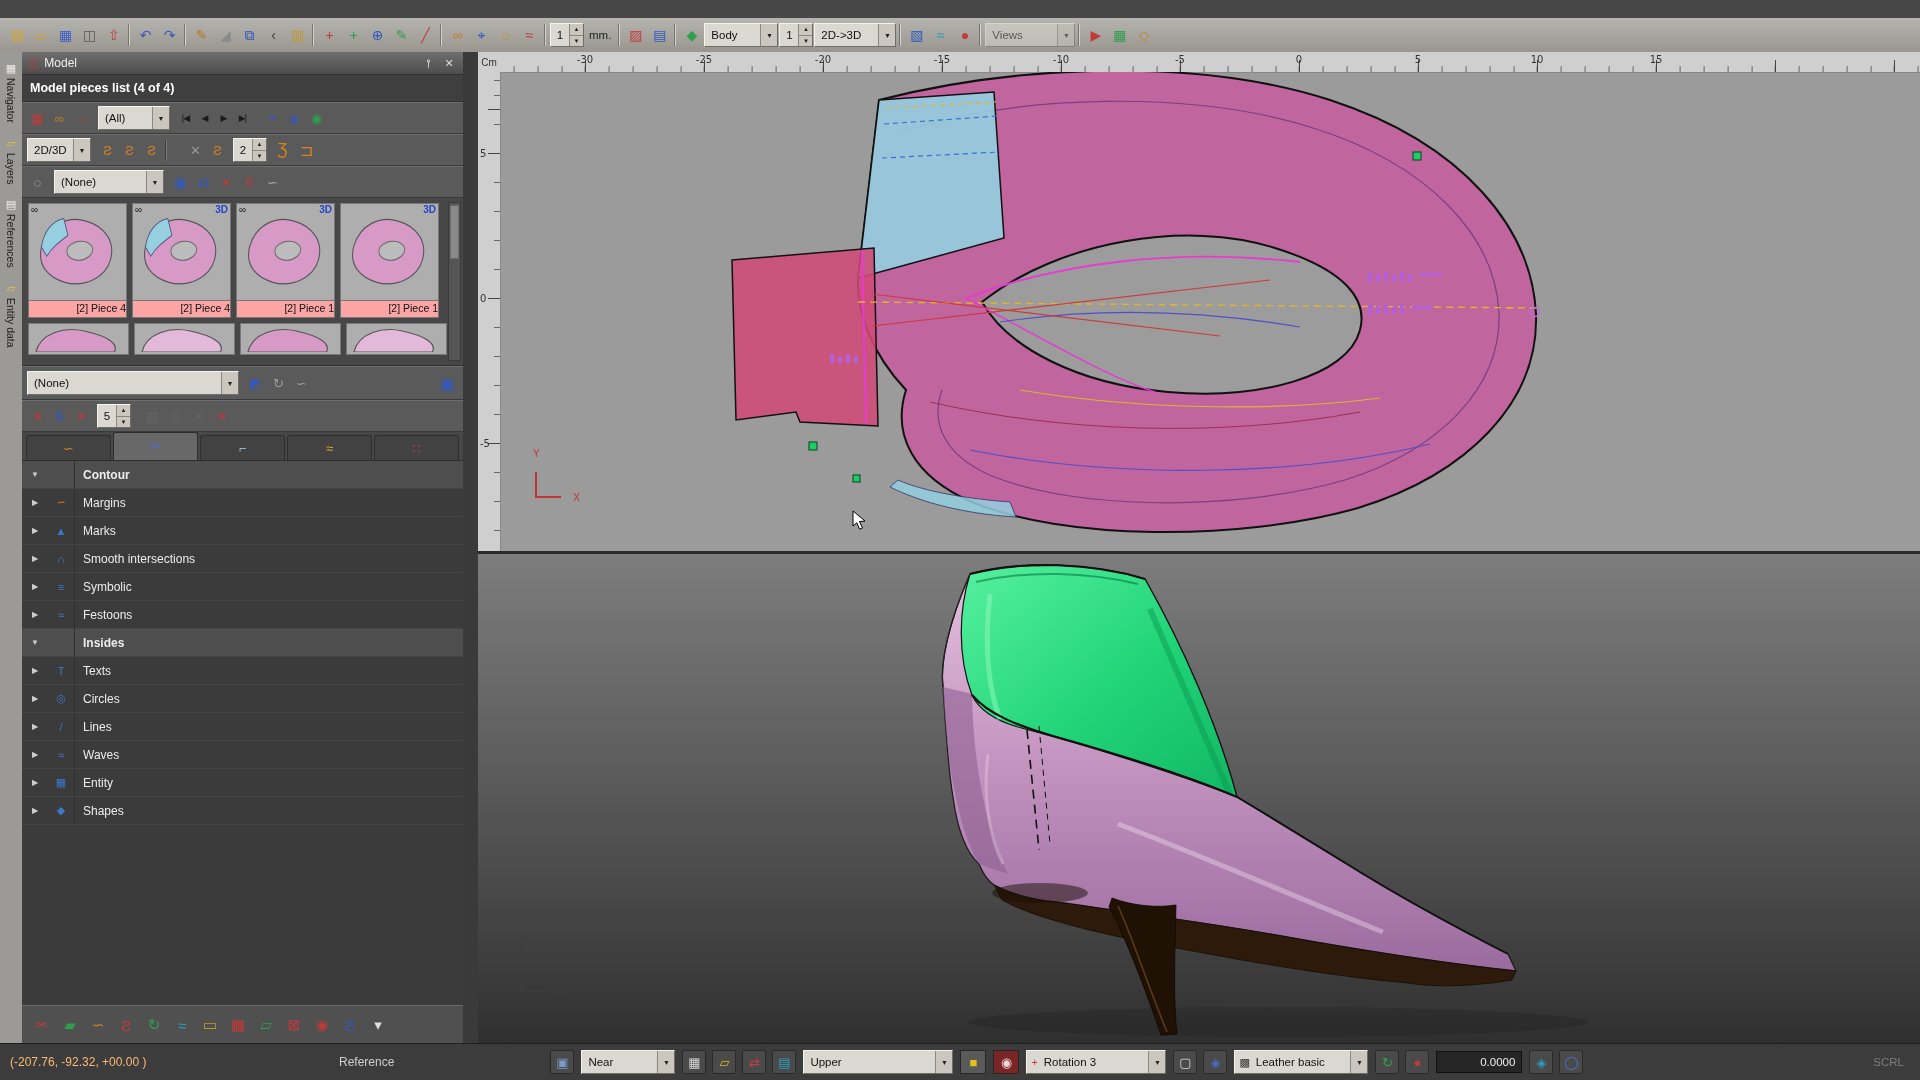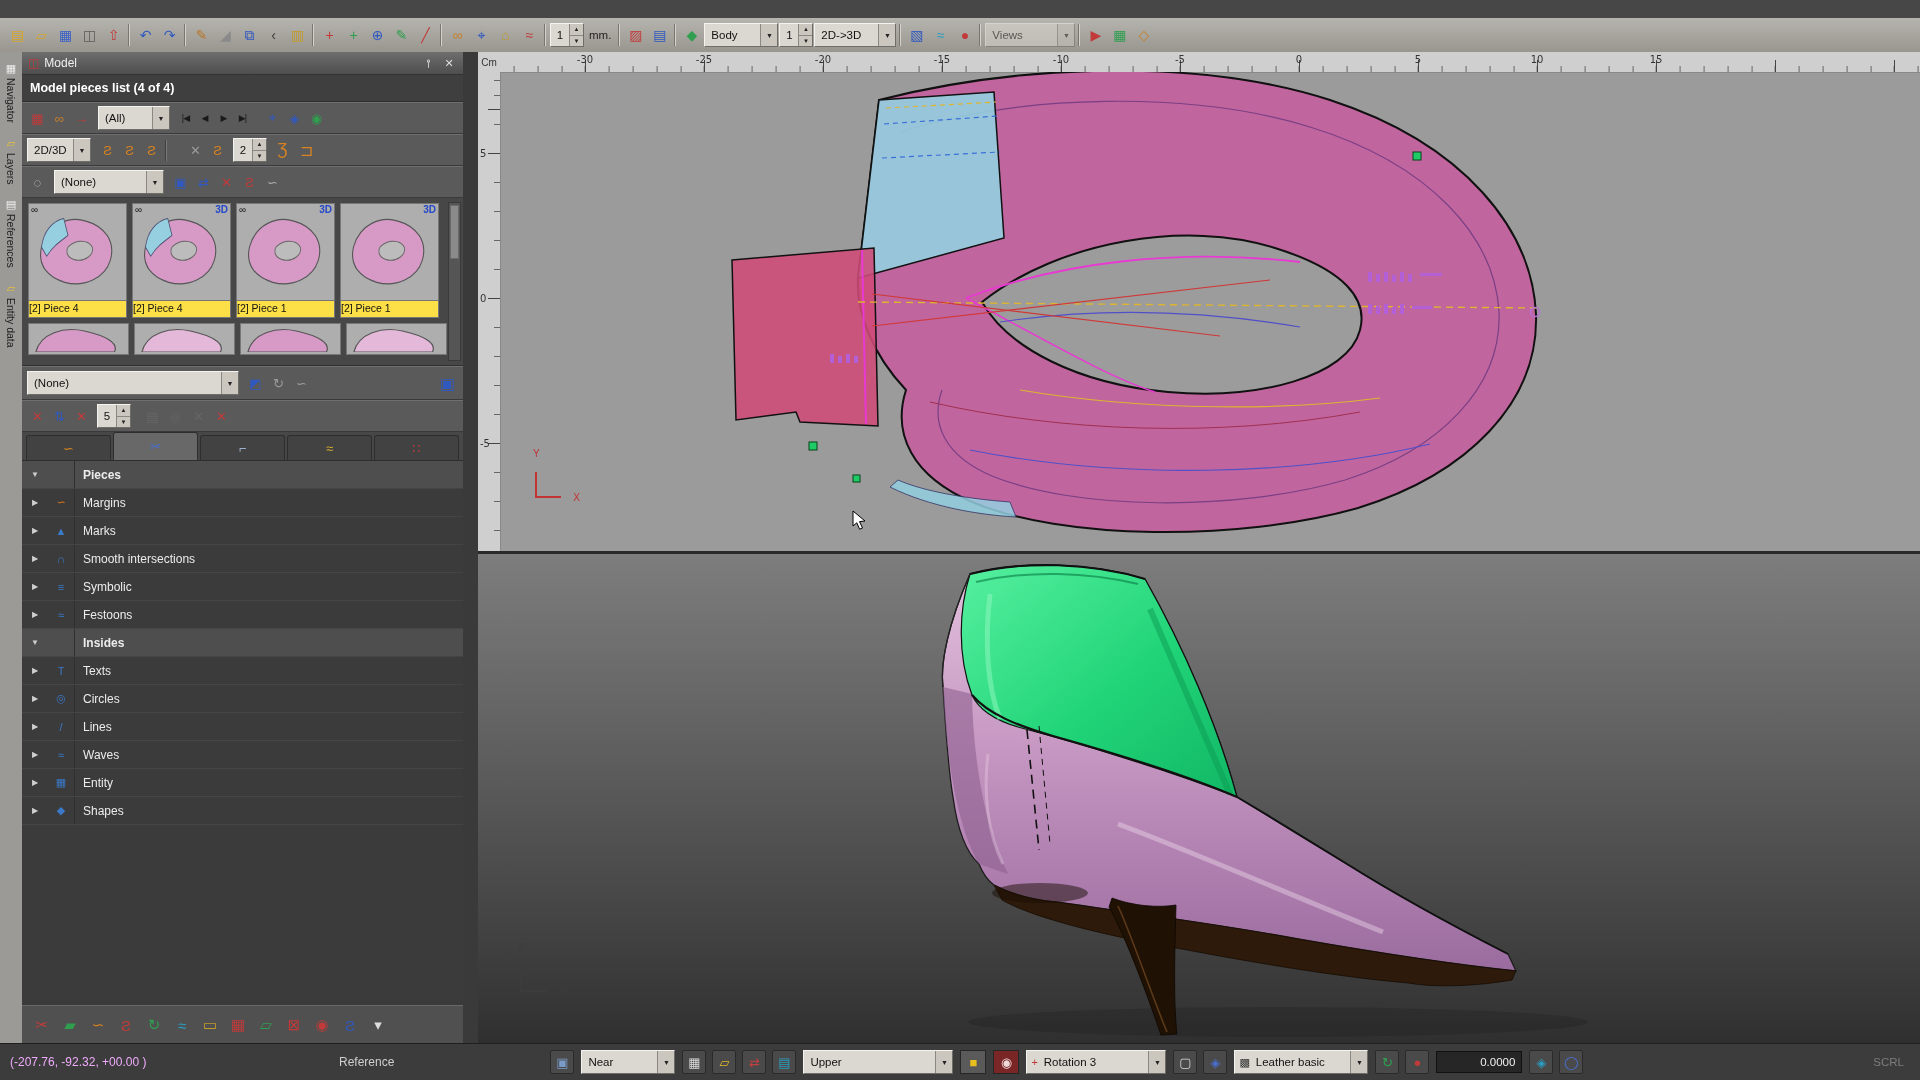--- a/index.html
+++ b/index.html
@@ -58,22 +58,22 @@
   
   .thumbs{height:162px;background:#474747;position:relative;padding:5px 16px 0 6px;overflow:hidden;
           border-bottom:1px solid #303030;}
   .thumbrow{display:flex;gap:5px;}
   .thumb{width:99px;cursor:pointer;}
   .timg{height:96px;background:#aeaeae;border:1px solid #777;position:relative;}
   .tsvg{position:absolute;inset:4px;width:89px;height:86px;}
   .tsvg.plain .cyan{display:none;}
   .tlink{position:absolute;left:2px;top:0;font-size:10px;color:#222;}
   .t3d{position:absolute;right:2px;top:0;font-size:10px;font-weight:bold;color:#2448c8;}
-  .tcap{height:16px;background:#fde047;border:1px solid #777;border-top:none;
-        font-size:10.5px;color:#111;text-align:left;line-height:15px;white-space:nowrap;overflow:hidden;}
+  .tcap{height:16px;background:#fca5a5;border:1px solid #777;border-top:none;
+        font-size:10.5px;color:#111;text-align:right;line-height:15px;white-space:nowrap;overflow:hidden;}
   .thumbrow.partial{margin-top:5px;}
   .thumb-part{width:99px;height:30px;background:#aeaeae;border:1px solid #777;}
   .vscroll{position:absolute;right:2px;top:4px;bottom:4px;width:11px;background:#555;border:1px solid #3a3a3a;}
   .vthumb{position:absolute;left:1px;right:1px;top:2px;height:52px;background:#8a8a8a;border:1px solid #6a6a6a;}
   
   .ptabs{height:28px;background:#474747;display:flex;align-items:flex-end;padding:0 4px;gap:2px;border-bottom:1px solid #2e2e2e;}
   .ptab{flex:1;height:24px;background:#424242;border:1px solid #2e2e2e;border-bottom:none;
         display:flex;align-items:center;justify-content:center;font-size:13px;border-radius:3px 3px 0 0;}
   .ptab.active{background:#686868;height:27px;}
   
@@ -117,21 +117,21 @@
   .axis{position:absolute;width:34px;height:36px;color:#c23333;}
   .axis .vline{position:absolute;left:0;bottom:0;width:2px;height:26px;background:currentColor;}
   .axis .hline{position:absolute;left:0;bottom:0;height:2px;width:26px;background:currentColor;}
   .axis .ylab{position:absolute;left:-2px;top:-14px;font-size:10px;}
   .axis .xlab{position:absolute;right:-11px;bottom:-5px;font-size:10px;}
   .axis.gray{color:#3c3c3c;}
   .cursor2d{position:absolute;left:352px;top:438px;width:18px;height:21px;}
   
   .statusbar{position:absolute;left:0;bottom:0;right:0;height:36px;background:#3c3c3c;border-top:1px solid #1f1f1f;
              display:flex;align-items:center;color:#cfcfcf;font-size:12px;padding:0 10px;gap:8px;}
-  .sb-coords{min-width:225px;color:#f0abfc;}
+  .sb-coords{min-width:225px;color:#fdba74;}
   .sb-ref{margin-left:96px;}
   .sb-group{display:flex;align-items:center;gap:7px;margin-left:148px;}
   .sbic{width:22px;height:22px;display:inline-flex;align-items:center;justify-content:center;font-size:13px;
         background:#4a4a4a;border:1px solid #2a2a2a;border-radius:2px;}
   .sbtn{width:24px;height:22px;display:inline-flex;align-items:center;justify-content:center;font-size:13px;
         background:#4a4a4a;border:1px solid #262626;}
   .sbtn.swatch{color:#e8c020;background:#5a5a5a;}
   .sbtn.eye{background:#7a2626;color:#f0d8d8;}
   .numfield{width:72px;height:20px;background:#262626;border:1px solid #111;color:#eee;
             display:inline-flex;align-items:center;justify-content:flex-end;padding:0 6px;font-size:11.5px;}
@@ -462,21 +462,21 @@
         <div class="ptab">
           <span style="color: rgb(194, 58, 58);">∷</span>
         </div>
       </div>
 
     <div class="tree">
 
         <div class="trow header">
           <span class="tarrow">▼</span>
           <span class="ticon"></span>
-          <span class="tlabel">Pieces</span>
+          <span class="tlabel">Contour</span>
         </div>
 
         <div class="trow item">
           <span class="tarrow">▶</span>
           <span class="ticon" style="color: rgb(224, 120, 24);">∽</span>
           <span class="tlabel">Margins</span>
         </div>
 
         <div class="trow item">
           <span class="tarrow">▶</span>

